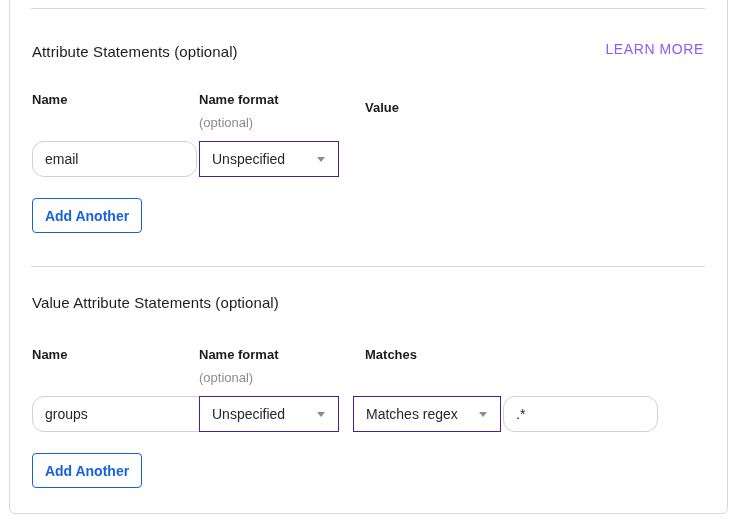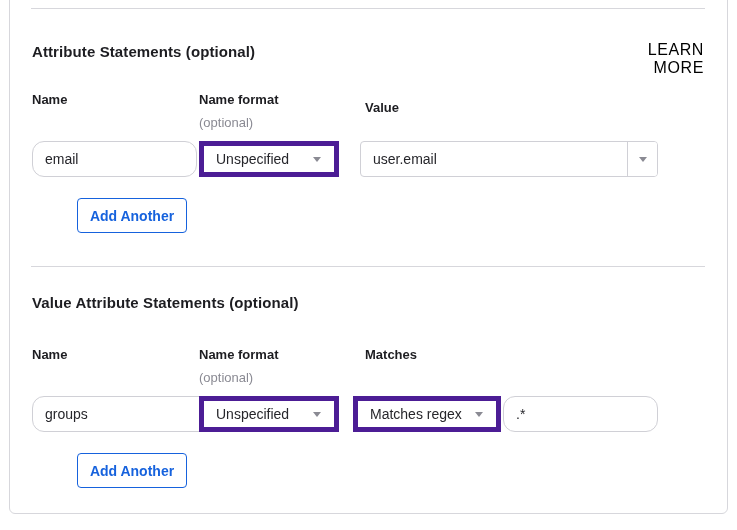--- a/index.html
+++ b/index.html
@@ -27,31 +27,31 @@
     position: absolute;
     left: 31px;
     width: 674px;
     height: 1px;
     background: #d7d7dc;
   }
   .section-title {
     position: absolute;
     left: 32px;
     font-size: 15px;
-    font-weight: bold;
+    font-weight: normal;
     color: #1d1d21;
     letter-spacing: 0.1px;
   }
   .learn-more {
     position: absolute;
     left: 598px;
     width: 106px;
     text-align: right;
-    font-size: 16px;
-    color: #000000;
+    font-size: 14px;
+    color: #8b5cf6;
     letter-spacing: 0.6px;
     text-decoration: none;
     cursor: pointer;
   }
   .col-label {
     position: absolute;
     font-size: 13px;
     font-weight: bold;
     color: #1d1d21;
   }
@@ -68,21 +68,21 @@
     background: #ffffff;
     font-family: "Liberation Sans", sans-serif;
     font-size: 14px;
     color: #26262b;
     padding: 0 12px;
     outline: none;
   }
   .select-box {
     position: absolute;
     height: 36px;
-    border: 5px solid #4c1d95;
+    border: 1px solid #4c1d95;
     border-radius: 0;
     background: #ffffff;
     display: flex;
     align-items: center;
     justify-content: space-between;
     padding: 0 13px 0 12px;
     font-size: 14px;
     color: #26262b;
     cursor: pointer;
   }
@@ -128,21 +128,20 @@
     width: 110px;
     height: 35px;
     background: #ffffff;
     border: 1px solid #1662dd;
     border-radius: 4px;
     color: #1662dd;
     font-family: "Liberation Sans", sans-serif;
     font-size: 14px;
     font-weight: bold;
     cursor: pointer;
-    margin-left: 45px;
   }
 </style>
 </head>
 <body>
 
 <div class="screen">
   <div class="card"></div>
 
   <div class="divider" style="top:8px;"></div>
 
@@ -155,26 +154,20 @@
   <div class="col-label" style="left:365px; top:100px;">Value</div>
   <div class="optional-note" style="left:199px; top:115px;">(optional)</div>
 
   <input class="text-input" style="left: 32px; top: 141px; width: 165px;" type="text" value="email">
 
   <div class="select-box" style="left:199px; top:141px; width:140px;">
     <span>Unspecified</span>
     <span class="caret"></span>
   </div>
 
-  <div class="combo-box" style="left:360px; top:141px; width:298px;">
-    <input type="text" value="user.email" style="">
-    <span class="combo-arrow">
-      <span class="caret"></span>
-    </span>
-  </div>
 
   <button class="add-button" style="top:198px;">Add Another</button>
 
   <div class="divider" style="top:266px;"></div>
 
   <div class="section-title" style="top:294px;">Value Attribute Statements (optional)</div>
 
   <div class="col-label" style="left:32px; top:347px;">Name</div>
   <div class="col-label" style="left:199px; top:347px;">Name format</div>
   <div class="col-label" style="left:365px; top:347px;">Matches</div>

